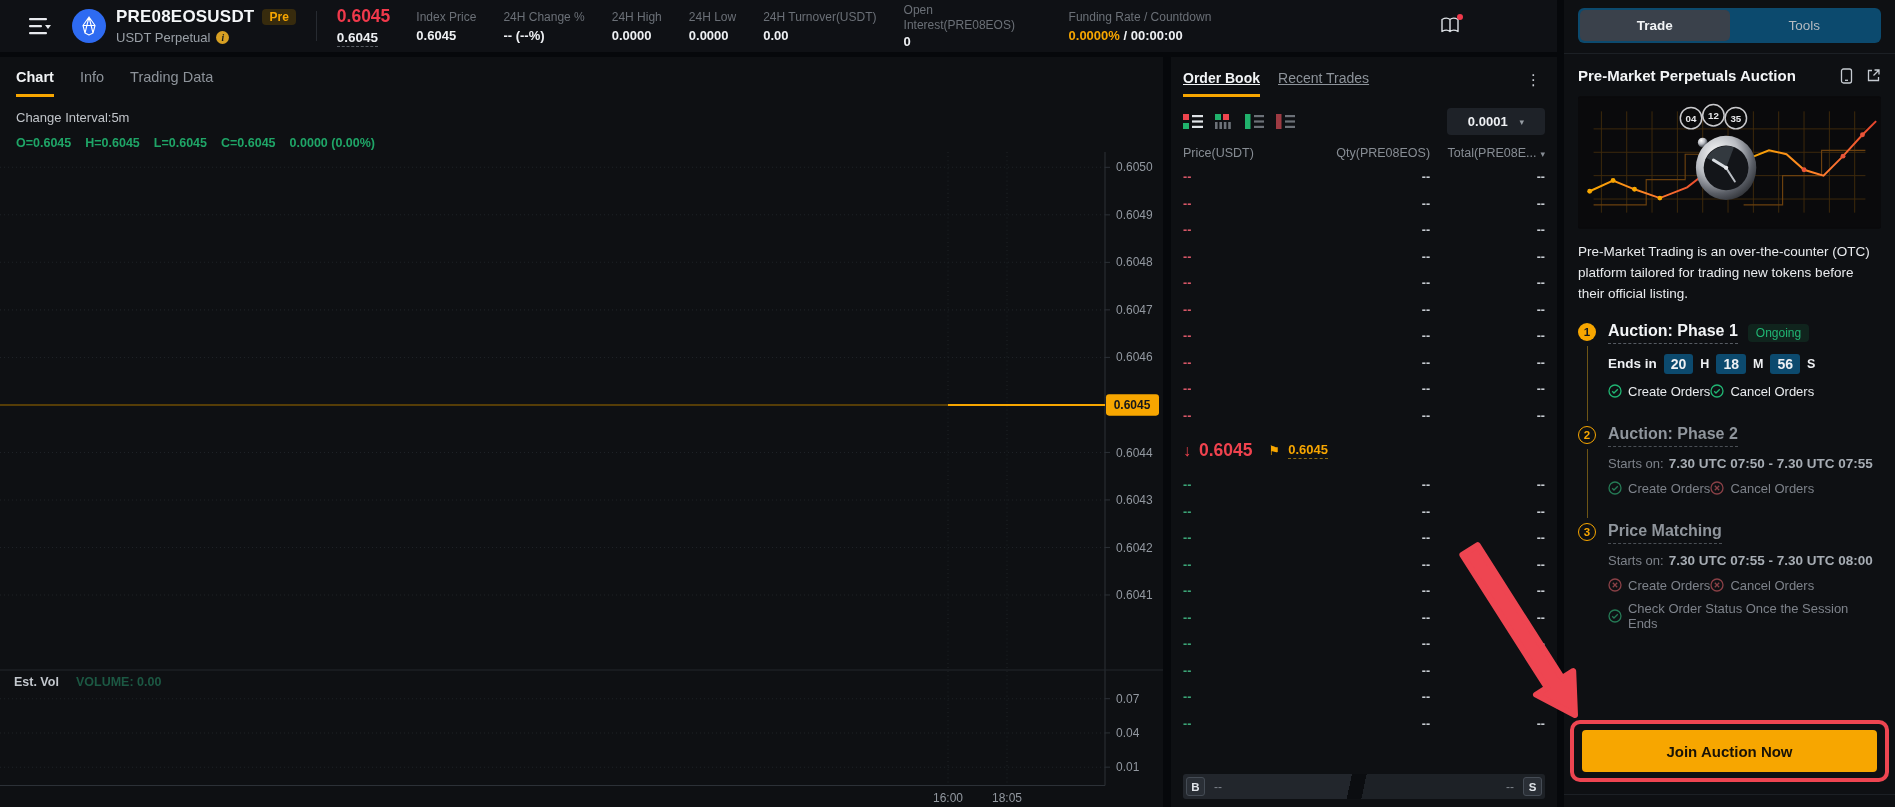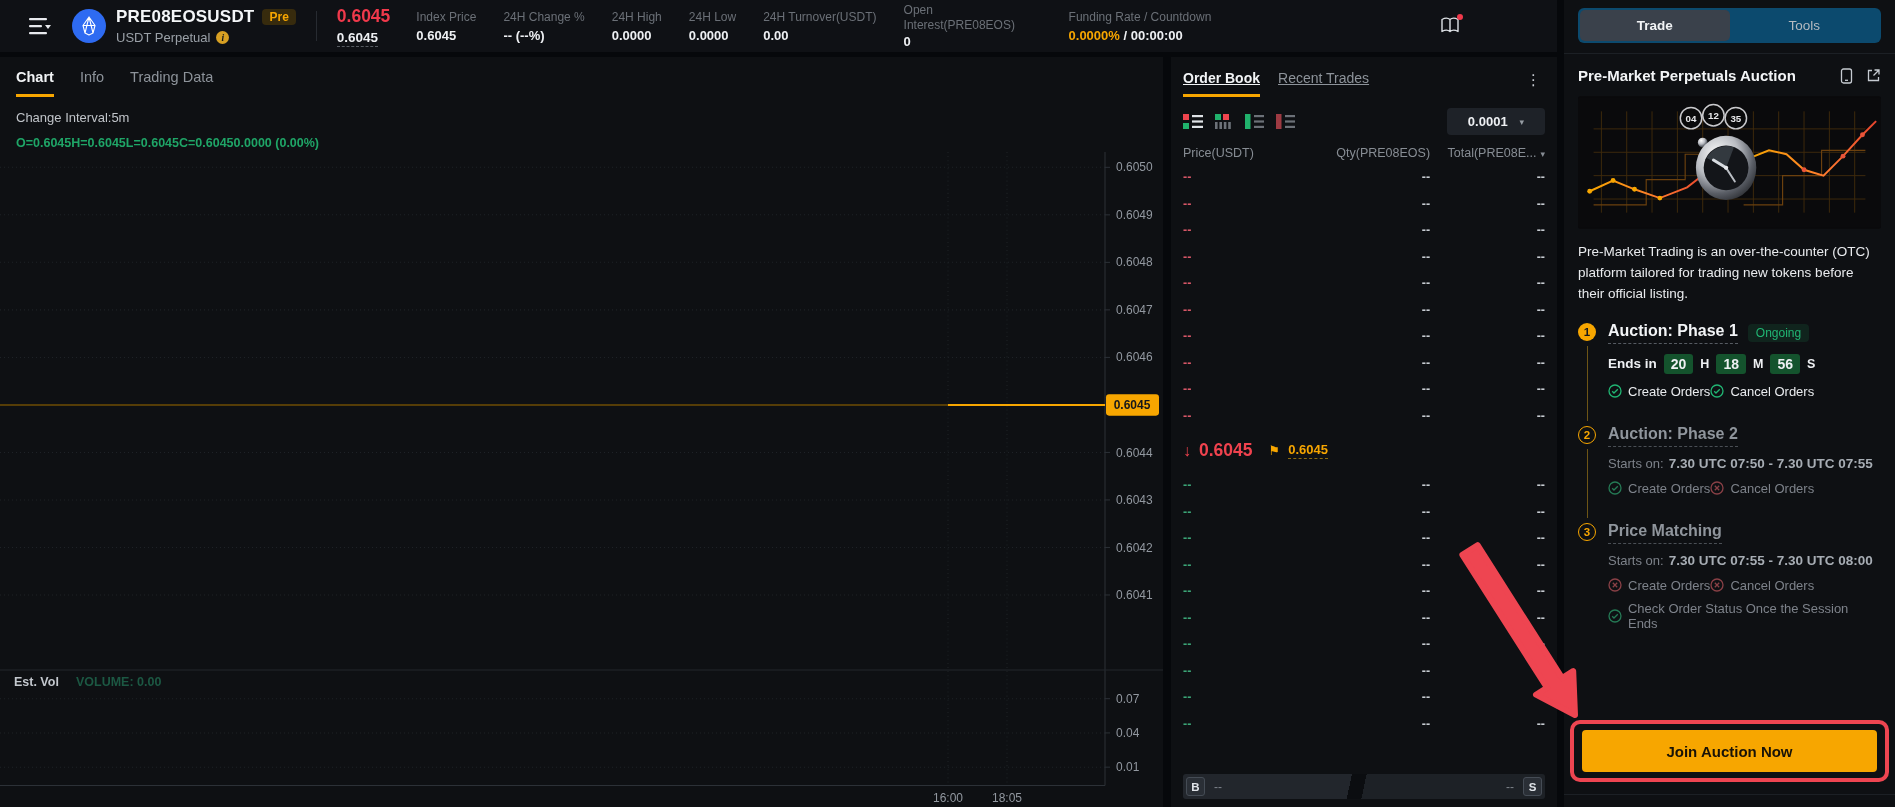--- a/index.html
+++ b/index.html
@@ -35,21 +35,21 @@
 
   
   .main-row { flex:1; display:flex; gap:8px; min-height:0; }
 
   
   .chart-panel { width:1163px; background:#0e1013; display:flex; flex-direction:column; }
   .chart-tabs { display:flex; gap:26px; padding:12px 16px 0; }
   .c-tab { font-size:14.5px; color:#8d939a; cursor:pointer; padding-bottom:9px; border-bottom:3px solid transparent; }
   .c-tab.active { color:#f2f4f6; font-weight:700; border-bottom-color:#f7a600; }
   .chart-interval { padding:13px 16px 0; font-size:13px; color:#c0c4c9; }
-  .ohlc { padding:11px 16px 0; font-size:12.5px; font-weight:600; display:flex; }
+  .ohlc { padding:11px 16px 0; font-size:12.5px; font-weight:600; display:flex; gap:14px; }
   .ohlc .v { color:#1fa567; }
   .ohlc .chg { color:#1fa567; }
   .chart-svg { flex:1; margin-top:2px; }
   .grid { stroke:#1e2227; stroke-width:1; stroke-dasharray:1 3; }
   .axis { stroke:#2c3137; stroke-width:1; }
   .sep  { stroke:#23272d; stroke-width:1; }
   .axis-label { fill:#9298a0; font-size:12px; font-family:"Liberation Sans",sans-serif; }
   .estvol { fill:#c3c8ce; font-size:12.5px; font-weight:600; }
   .volval { fill:#1c5843; font-size:12.5px; font-weight:700; }
 
@@ -100,21 +100,21 @@
   .phases { margin:17px 14px 0; list-style:none; }
   .phase { position:relative; padding-left:30px; margin-bottom:26px; }
   .phase:not(:last-child)::before { content:''; position:absolute; left:8.5px; top:24px; bottom:-22px; width:1px; background:#6d5516; }
   .phase-num { position:absolute; left:0; top:1px; width:18px; height:18px; border-radius:50%; display:flex; align-items:center; justify-content:center; font-size:11.5px; font-weight:700; background:#f7a600; color:#15181c; }
   .phase.future .phase-num { background:transparent; border:1px solid #f7a600; color:#f7a600; }
   .phase-title-row { display:flex; align-items:center; gap:10px; }
   .phase-title { font-size:16px; font-weight:700; color:#f2f4f6; border-bottom:1px dashed #565b62; padding-bottom:3px; }
   .phase.future .phase-title { color:#8f959c; font-weight:600; border-bottom-color:#4a4f55; }
   .badge-ongoing { font-size:12px; color:#21b573; background:rgba(32,178,108,.12); padding:2px 8px; border-radius:4px; }
   .countdown { display:flex; align-items:center; gap:7px; margin-top:10px; font-size:13.5px; font-weight:700; color:#eef0f3; }
-  .cd-box { background:#14532d; border-radius:3px; padding:2px 7px; font-size:14px; }
+  .cd-box { background:#0c4a6e; border-radius:3px; padding:2px 7px; font-size:14px; }
   .cd-unit { font-size:12.5px; }
   .starts { margin-top:9px; font-size:13px; color:#7d828a; }
   .starts b { color:#a7adb4; font-size:13.5px; margin-left:5px; }
   .perm-row { display:flex; align-items:flex-start; margin-top:10px; font-size:13px; flex-wrap:wrap; }
   .perm { display:flex; align-items:center; gap:6px; color:#e9ebee; }
   .phase.future .perm { color:#7d828a; }
   .c-green { color:#21b573; } .c-green-dim { color:#257a55; } .c-red-dim { color:#8a4046; }
   .join-wrap { margin:auto 6px 0; border:4px solid #ee4551; border-radius:10px; padding:6px 8px; flex:none; }
   .join-btn { width:100%; height:42px; background:#f7a600; border:none; border-radius:4px; font-size:15px; font-weight:700; color:#191307; font-family:inherit; cursor:pointer; }
   .side-bottom-divider { margin-top:12px; border-top:1px solid #1c2025; height:13px; }

